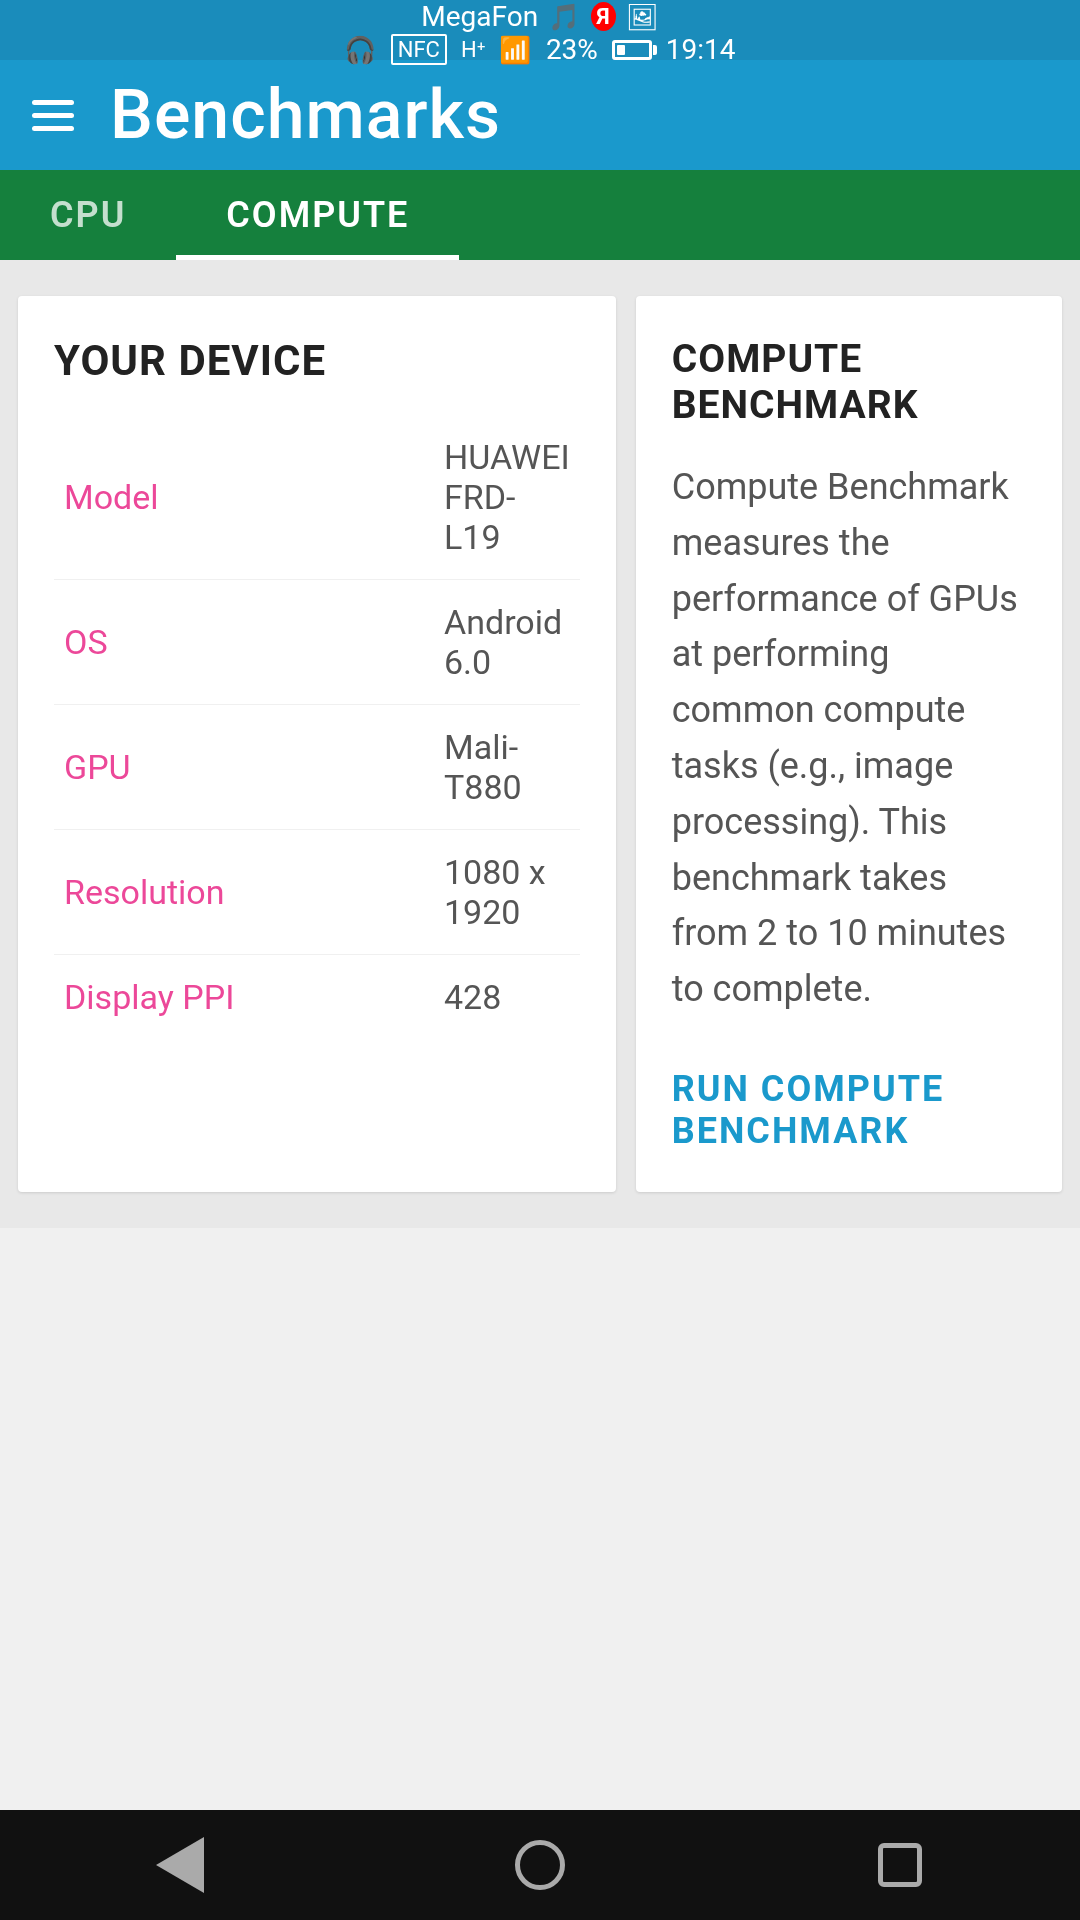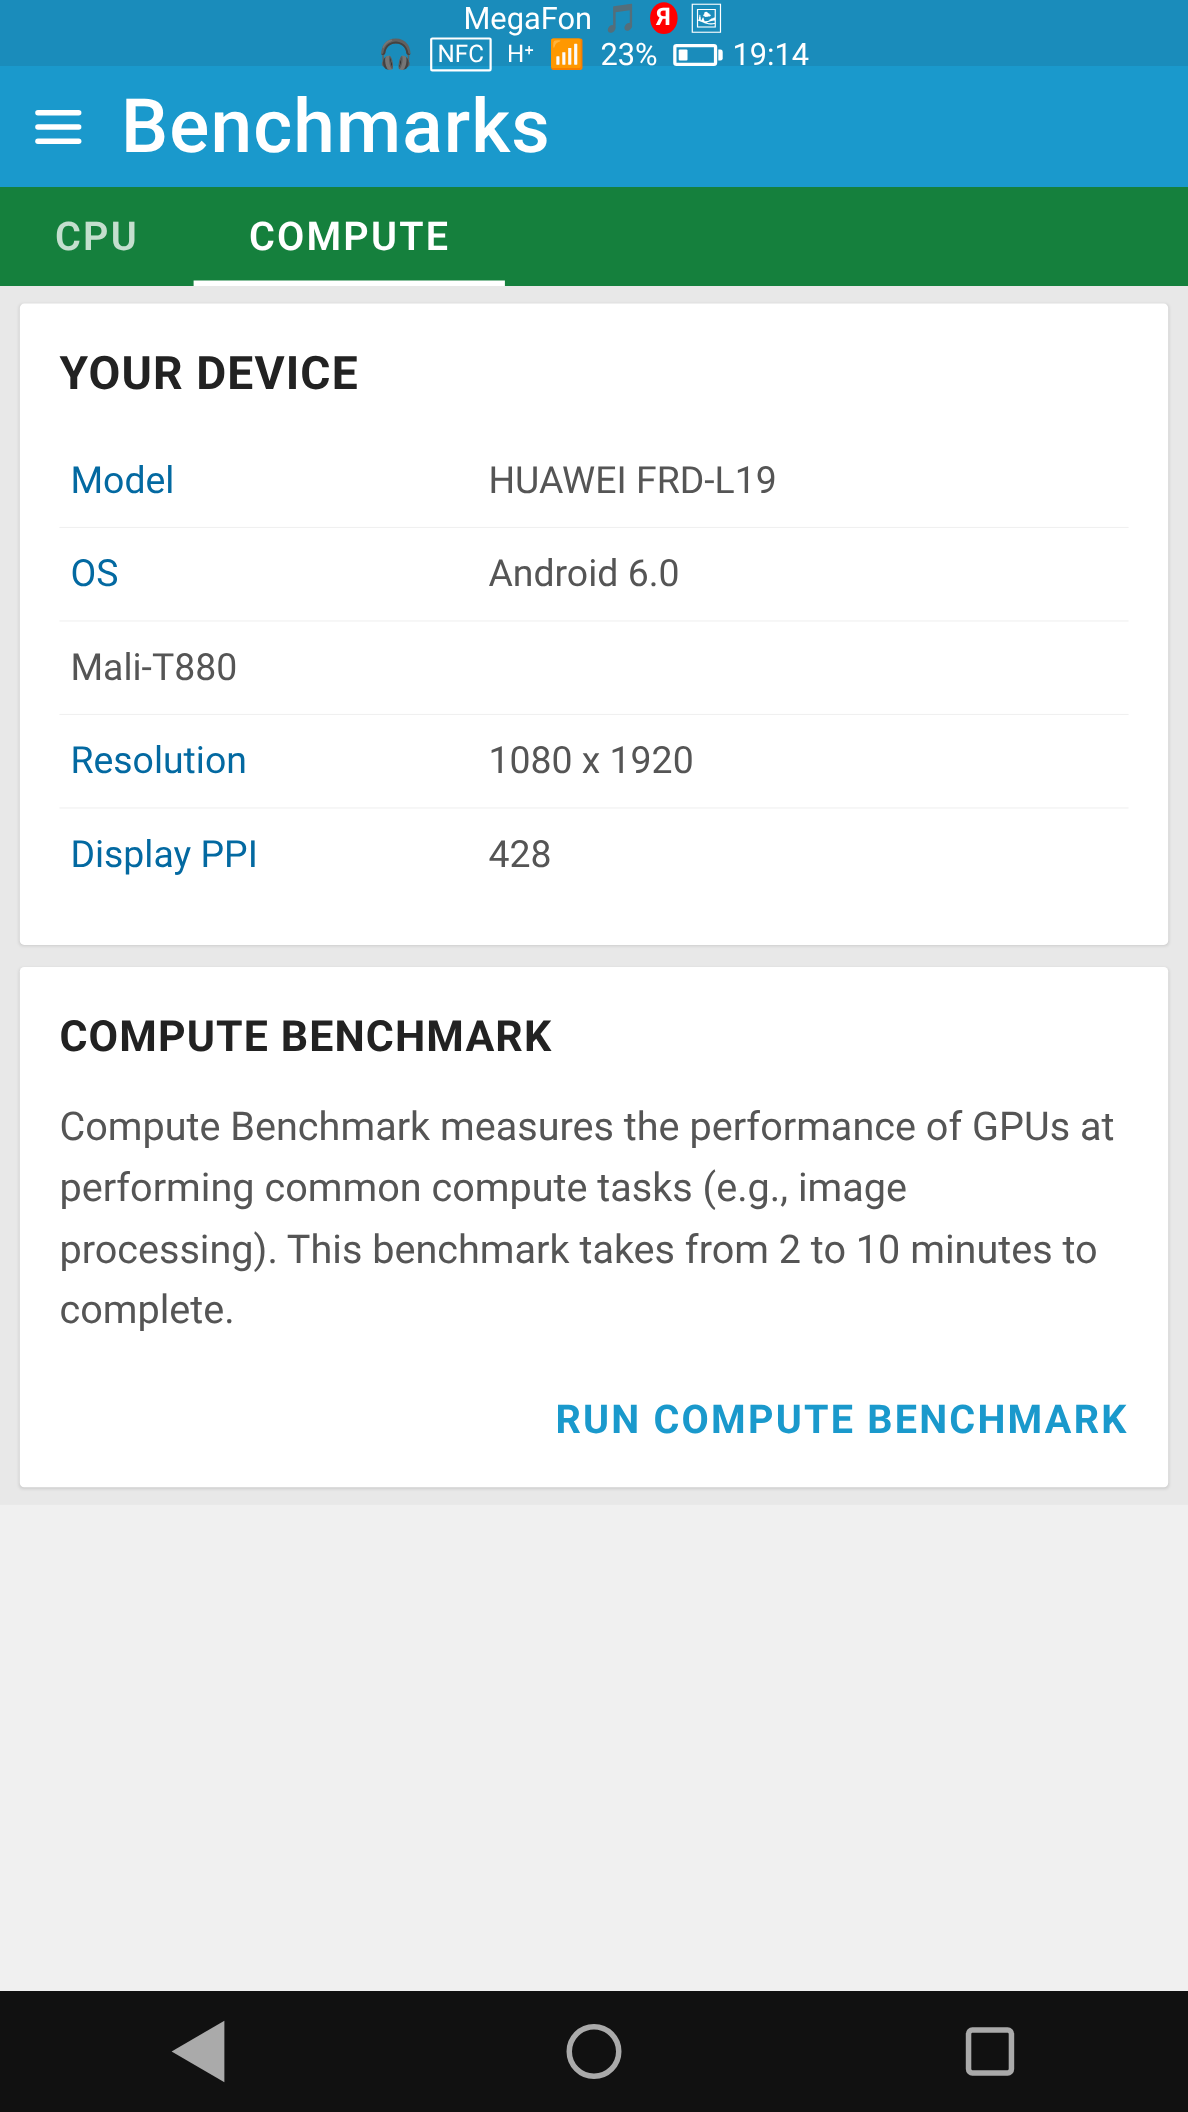--- a/index.html
+++ b/index.html
@@ -106,23 +106,22 @@
       bottom: 0;
       left: 0;
       right: 0;
       height: 5px;
       background-color: white;
     }
 
     
     .content {
       background-color: #e8e8e8;
-      padding: 16px 18px;
-      display: flex;
-      flex-direction: column;
+      padding: 36px 18px;
+      display: flex;
       gap: 20px;
       justify-content: flex-end;
     }
 
     
     .card {
       background: white;
       border-radius: 4px;
       padding: 40px 36px;
       box-shadow: 0 1px 3px rgba(0,0,0,0.12);
@@ -143,21 +142,21 @@
       border-bottom: 1px solid #f0f0f0;
       align-items: center;
     }
 
     .device-row:last-child {
       border-bottom: none;
     }
 
     .device-label {
       font-size: 34px;
-      color: #0369a1;
+      color: #ec4899;
       width: 380px;
       flex-shrink: 0;
     }
 
     .device-value {
       font-size: 34px;
       color: #555;
     }
 
     
@@ -317,20 +316,21 @@
 
     <div class="device-row">
       <span class="device-label">Model</span>
       <span class="device-value">HUAWEI FRD-L19</span>
     </div>
     <div class="device-row">
       <span class="device-label">OS</span>
       <span class="device-value">Android 6.0</span>
     </div>
     <div class="device-row">
+      <span class="device-label">GPU</span>
       <span class="device-value">Mali-T880</span>
     </div>
     <div class="device-row">
       <span class="device-label">Resolution</span>
       <span class="device-value">1080 x 1920</span>
     </div>
     <div class="device-row">
       <span class="device-label">Display PPI</span>
       <span class="device-value">428</span>
     </div>

